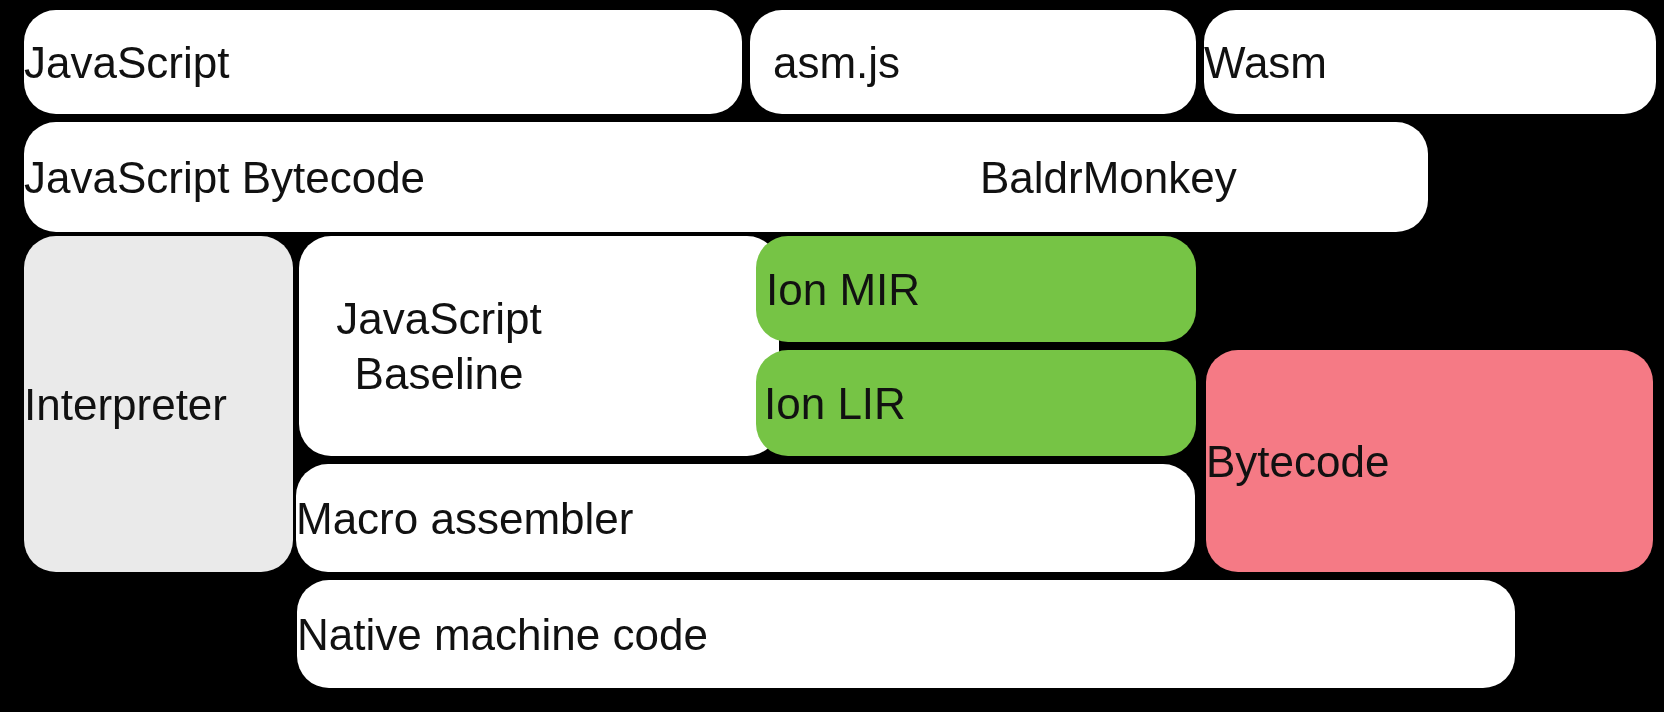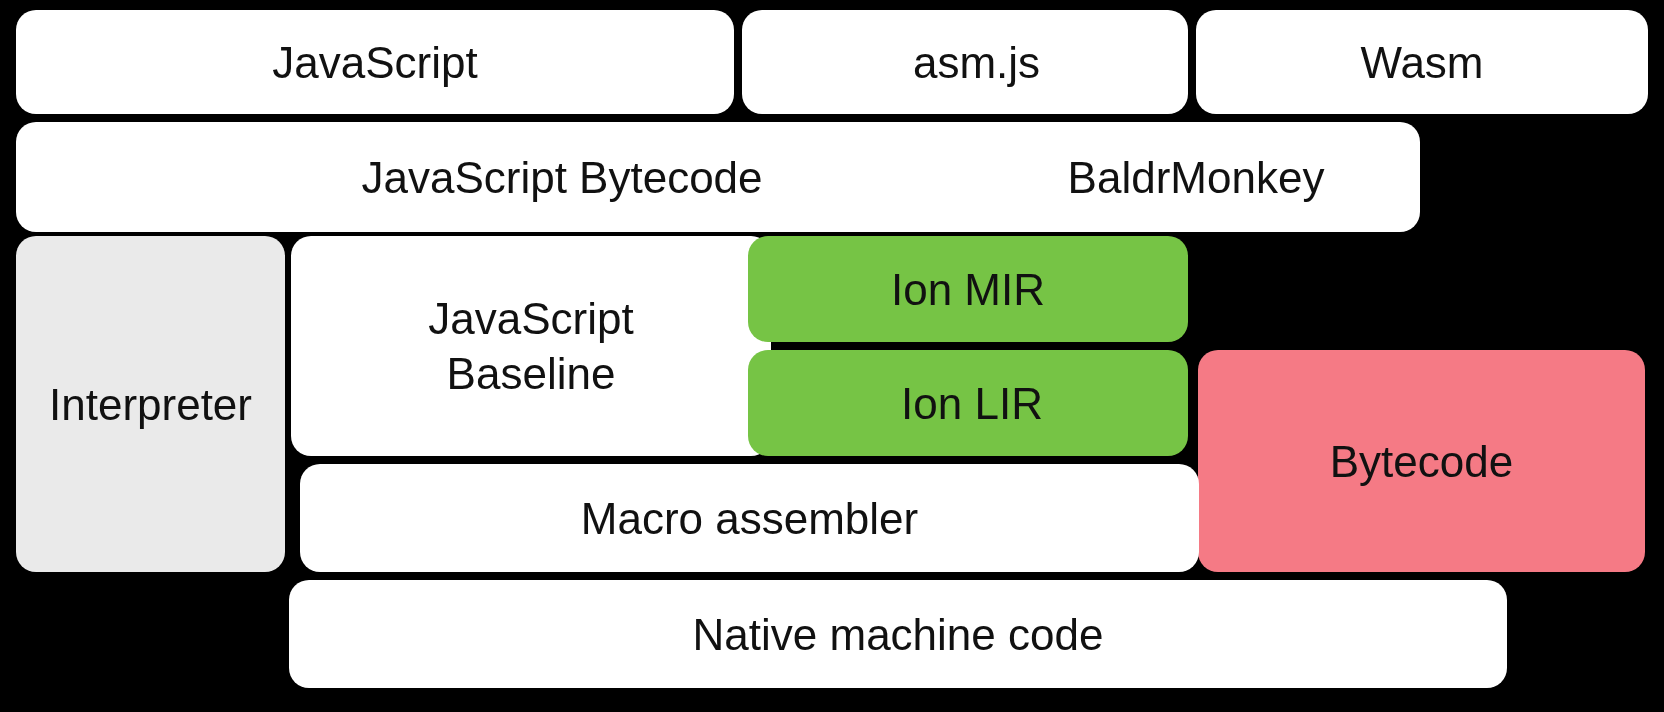--- a/index.html
+++ b/index.html
@@ -10,25 +10,25 @@
   .canvas {
     position: relative;
     width: 1664px;
     height: 712px;
     background: #000000;
     overflow: hidden;
     font-family: "Liberation Sans", "DejaVu Sans", sans-serif;
   }
   .box {
     position: absolute;
-    border-radius: 20px;
+    border-radius: 32px;
     display: flex;
     align-items: center;
-    justify-content: center;
     box-sizing: border-box;
+    margin-left: 8px;
   }
   .box .label {
     color: #111111;
     font-size: 44px;
     line-height: 1.25;
     text-align: center;
     white-space: nowrap;
   }
   .box.wrap .label {
     white-space: normal;
@@ -40,24 +40,24 @@
   .fill-pink  { background: #f57a85; }
 
   
   #box-javascript        { left: 16px;   top: 10px;  width: 718px;  height: 104px; }
   #box-asmjs             { left: 742px;  top: 10px;  width: 446px;  height: 104px; padding-left: 23px; }
   #box-wasm              { left: 1196px; top: 10px;  width: 452px;  height: 104px; }
   #box-js-bytecode       { left: 16px;   top: 122px; width: 1092px;  height: 110px; }
   #box-baldrmonkey       { left: 972px;  top: 122px; width: 448px;  height: 110px; }
   #box-interpreter       { left: 16px;   top: 236px; width: 269px;  height: 336px; }
   #box-js-baseline       { left: 291px;  top: 236px; width: 480px;  height: 220px; }
-  #box-ion-mir           { left: 748px;  top: 236px; width: 440px;  height: 106px; }
+  #box-ion-mir           { left: 748px;  top: 236px; width: 440px;  height: 106px; padding-left: 10px; }
   #box-ion-lir           { left: 748px;  top: 350px; width: 440px;  height: 106px; padding-left: 8px; }
   #box-cretonne          { left: 1198px; top: 350px; width: 447px;  height: 222px; }
-  #box-macro-assembler   { left: 300px;  top: 464px; width: 899px;  height: 108px; }
+  #box-macro-assembler   { left: 288px;  top: 464px; width: 899px;  height: 108px; }
   #box-native-code       { left: 289px;  top: 580px; width: 1218px; height: 108px; }
 </style>
 </head>
 <body>
 
 <div class="canvas">
 
   <div class="box fill-white" id="box-javascript">
     <span class="label">JavaScript</span>
   </div>

